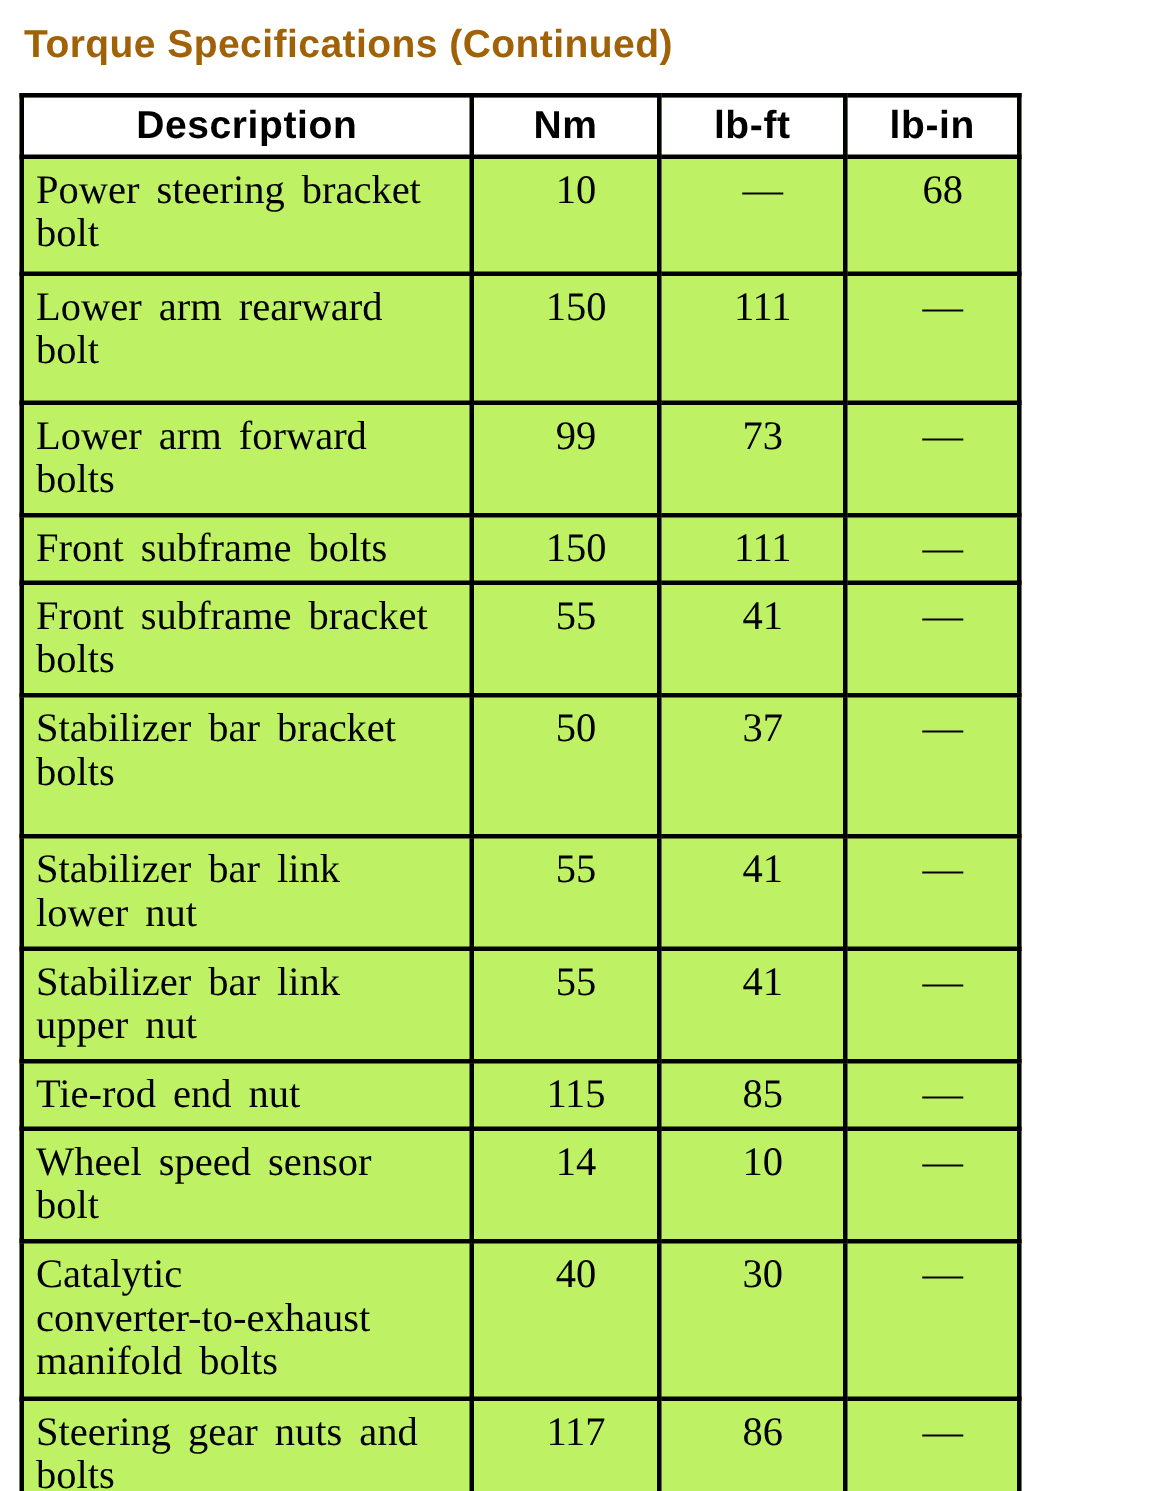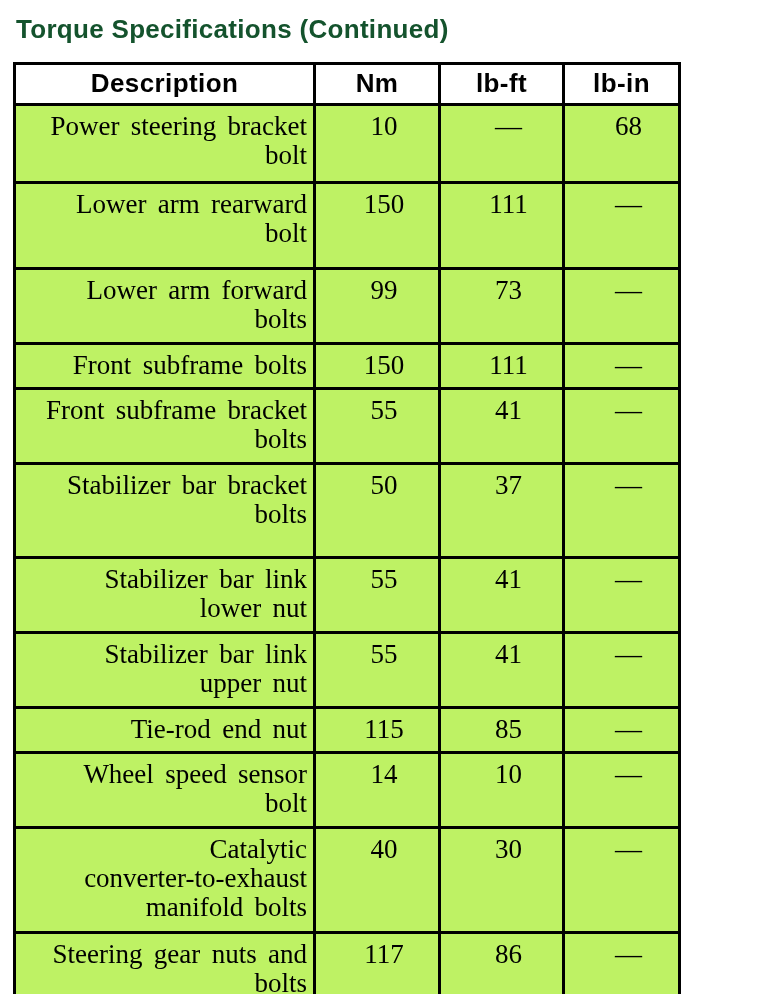--- a/index.html
+++ b/index.html
@@ -18,21 +18,21 @@
     color: #000000;
   }
   .doc-title {
     position: absolute;
     left: 16px;
     top: 14px;
     font-family: "Liberation Sans", sans-serif;
     font-weight: bold;
     font-size: 26px;
     letter-spacing: 0.3px;
-    color: #14532d;
+    color: #a16207;
     white-space: nowrap;
   }
   table.spec-table {
     position: absolute;
     left: 13px;
     top: 62px;
     width: 665px;
     border-collapse: collapse;
     table-layout: fixed;
     background: #bef264;
@@ -61,21 +61,21 @@
     padding: 2px 0 4px 0;
     background: #ffffff;
   }
 
   
   td.desc-cell {
     font-family: "Liberation Serif", serif;
     font-size: 27px;
     line-height: 29px;
     word-spacing: 0.17em;
-    text-align: right;
+    text-align: left;
     vertical-align: top;
     padding: 6px 6px 4px 8px;
     white-space: pre-line;
   }
   td.num-cell {
     font-family: "Liberation Serif", serif;
     font-size: 27px;
     line-height: 29px;
     text-align: center;
     vertical-align: top;

